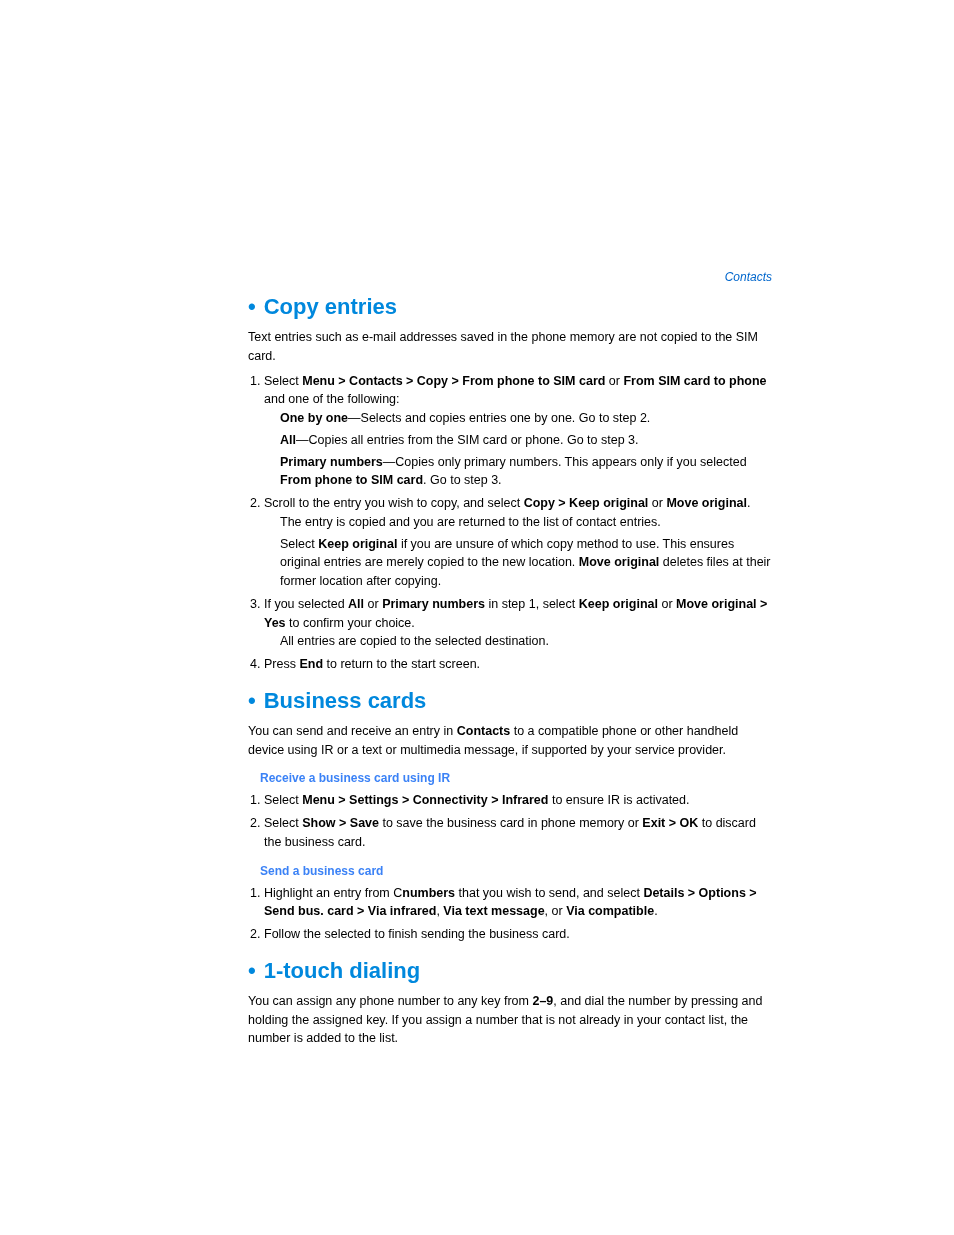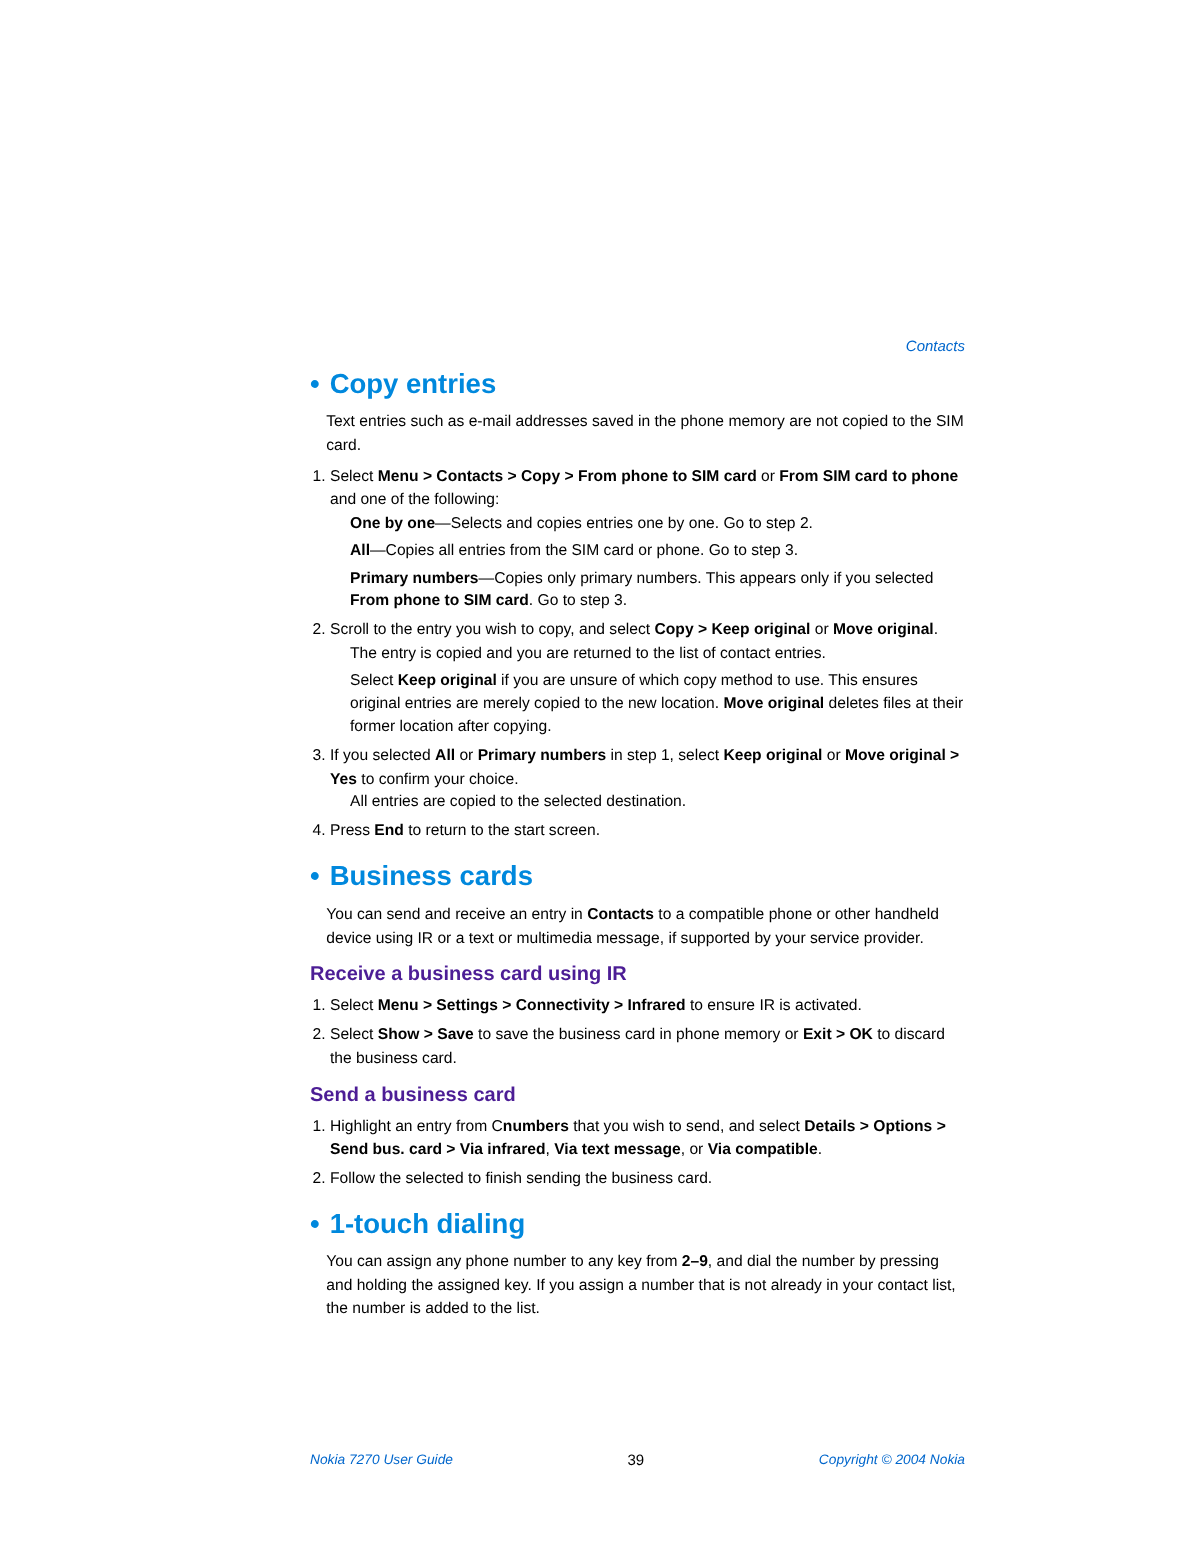--- a/index.html
+++ b/index.html
@@ -39,32 +39,32 @@
       display: flex;
       align-items: center;
       gap: 8px;
     }
     .bullet-dot {
       color: #0088dd;
       font-size: 22px;
       font-weight: bold;
     }
     .section-title-medium {
-      color: #4c1d95;
-      font-size: 16px;
+      color: #3b82f6;
+      font-size: 12px;
       font-weight: bold;
       margin-bottom: 6px;
       margin-top: 12px;
+      margin-left: 12px;
     }
     .body-text {
       font-size: 12.5px;
       line-height: 1.5;
       margin-bottom: 6px;
       color: #000;
-      margin-left: 13px;
     }
     .numbered-list {
       margin-left: 16px;
       margin-bottom: 4px;
     }
     .numbered-list li {
       font-size: 12.5px;
       line-height: 1.5;
       margin-bottom: 4px;
       list-style-type: decimal;
@@ -183,18 +183,13 @@
         <span class="bullet-dot">•</span>
         <span>1-touch dialing</span>
       </div>
       <p class="body-text">
         You can assign any phone number to any key from <strong>2–9</strong>, and dial the number by pressing and holding the assigned key. If you assign a number that is not already in your contact list, the number is added to the list.
       </p>
     </div>
 
   </div>
 
-  <div class="footer">
-    <span class="footer-left">Nokia 7270 User Guide</span>
-    <span class="footer-center">39</span>
-    <span class="footer-right">Copyright © 2004 Nokia</span>
-  </div>
 </div>
 
 </body></html>

